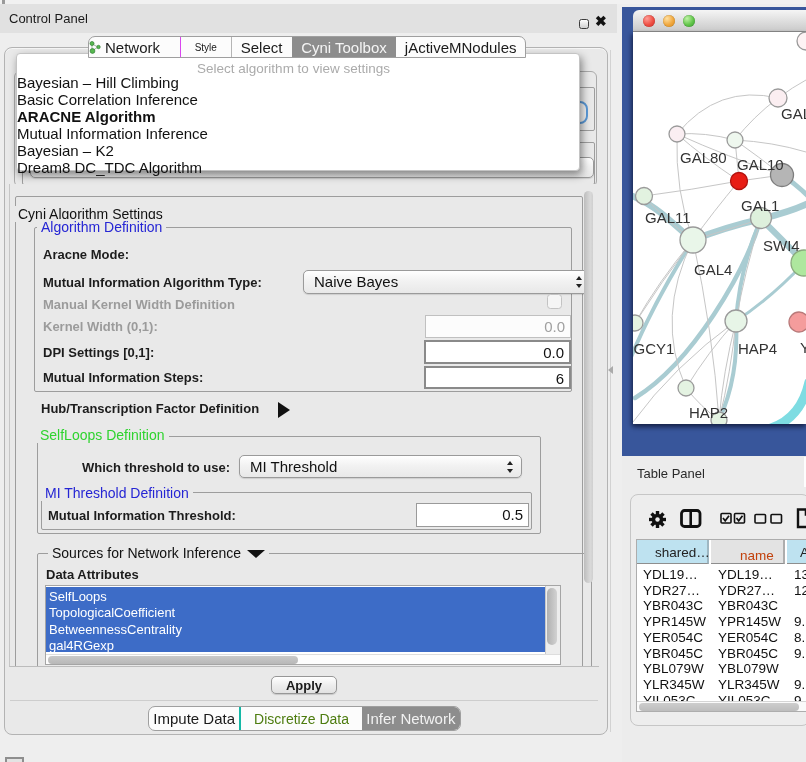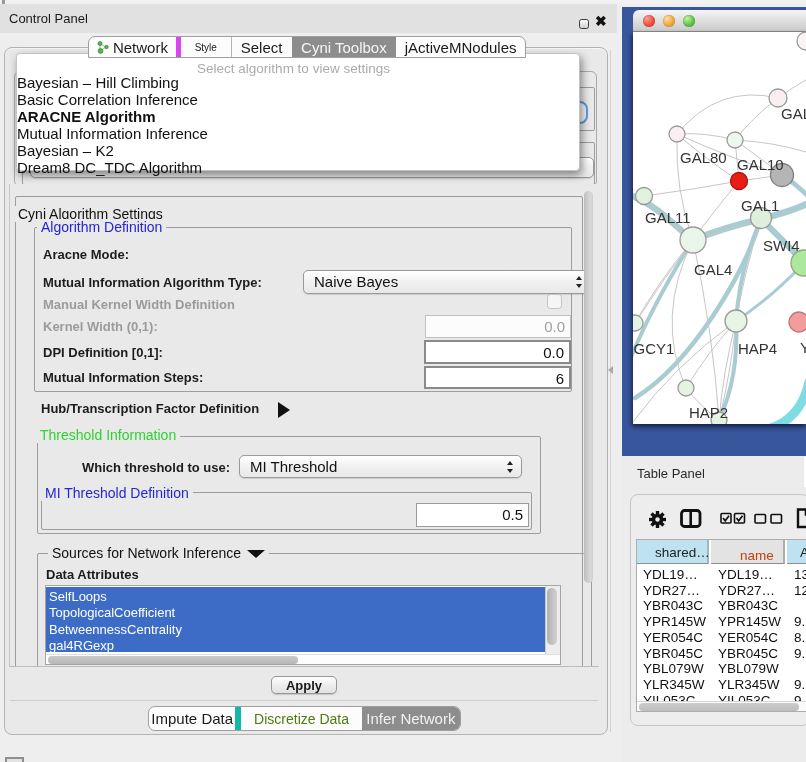--- a/index.html
+++ b/index.html
@@ -26,21 +26,21 @@
   <div class="abs" style="left:9px;top:7px;font-size:13px;color:#1a1a1a;">Control Panel</div>
   <div class="abs" style="left:579px;top:15px;width:10px;height:10px;border:1.5px solid #3c3c3c;border-radius:2.5px;background:linear-gradient(#fdfdfd,#cfcfcf);"></div>
   <div class="abs" style="left:595px;top:9px;font-size:14px;font-weight:bold;color:#111;">✖</div>
 </div>
 
 <div class="abs" style="left:4px;top:47px;width:604px;height:688px;border:1px solid #b3b3b3;border-radius:8px;background:#e9e9e9;box-shadow:inset 0 1px 0 #f6f6f6;"></div>
 
 <div class="abs" style="left:610px;top:50px;width:1px;height:682px;background:#d2d2d2;"></div>
 
 <div class="abs" style="left:88px;top:36px;width:438px;height:22px;border:1px solid #9f9f9f;border-radius:7px 7px 0 0;background:#fcfcfc;overflow:hidden;display:flex;z-index:20;">
-  <div style="width:92px;height:100%;border-right:5px solid #d946ef;display:flex;align-items:center;justify-content:center;font-size:15px;color:#1a1a1a;">
+  <div style="width:92px;height:100%;border-right:1px solid #d946ef;display:flex;align-items:center;justify-content:flex-start;font-size:15px;color:#1a1a1a;">
     <svg width="12" height="13" viewBox="0 0 12 13" style="margin-right:4px;">
       <line x1="3" y1="3" x2="9" y2="6" stroke="#9fb79f" stroke-width="1"></line>
       <line x1="3" y1="10" x2="9" y2="6" stroke="#9fb79f" stroke-width="1"></line>
       <line x1="3" y1="3" x2="3" y2="10" stroke="#9fb79f" stroke-width="1"></line>
       <circle cx="3" cy="2.5" r="2" fill="#57b84f" stroke="#2e7d32" stroke-width="0.7"></circle>
       <circle cx="3.5" cy="10" r="2.4" fill="#57b84f" stroke="#2e7d32" stroke-width="0.7"></circle>
       <circle cx="9.5" cy="6" r="1.7" fill="#57b84f" stroke="#2e7d32" stroke-width="0.7"></circle>
     </svg>
     Network</div>
   <div style="width:51px;height:100%;border-right:1px solid #b5b5b5;display:flex;align-items:center;justify-content:center;font-size:10px;color:#1a1a1a;">Style</div>
@@ -73,43 +73,44 @@
         <span class="d"></span>
       </span>
     </div>
 
   <div class="abs glbl" style="left:33px;top:113px;">Manual Kernel Width Definition</div>
   <div class="abs" style="left:537px;top:110px;width:15px;height:15px;border:1px solid #c3c3c3;border-radius:3.5px;background:#f5f5f5;"></div>
 
   <div class="abs glbl" style="left:33px;top:135px;">Kernel Width (0,1):</div>
   <div class="abs inp" style="left:415px;top:131px;width:146px;height:23px;border:1px solid #c0c0c0;color:#a0a0a0;background:#fcfcfc;">0.0</div>
 
-  <div class="abs lbl" style="left:33px;top:161px;">DPI Definition [0,1]:</div>
+  <div class="abs lbl" style="left:33px;top:161px;">DPI Settings [0,1]:</div>
   <div class="abs inp" style="left:414px;top:156px;width:147px;height:24px;border:2px solid #8a8a8a;color:#111;">0.0</div>
 
   <div class="abs lbl" style="left:33px;top:186px;">Mutual Information Steps:</div>
   <div class="abs inp" style="left:414px;top:182px;width:147px;height:23px;border:2px solid #8a8a8a;color:#111;">6</div>
 
   <div class="abs lbl" style="left:31px;top:217px;">Hub/Transcription Factor Definition</div>
   <div class="abs" style="left:268px;top:218px;width:0;height:0;border-top:8px solid transparent;border-bottom:8px solid transparent;border-left:12px solid #111;"></div>
 
   <div class="abs gbox" style="left:27px;top:252px;width:504px;height:98px;"></div>
-  <div class="abs gtitle" style="left:26px;top:243px;color:#2fd32f;">Threshold Information</div>
+  <div class="abs gtitle" style="left:26px;top:243px;color:#2fd32f;">SelfLoops Definition</div>
 
   <div class="abs lbl" style="left:72px;top:276px;">Which threshold to use:</div>
   <div class="abs combo" style="left:229px;top:271px;width:283px;height:23px;">
       <span class="ctext">MI Threshold</span>
       <span class="spin">
         <span class="u"></span>
         <span class="d"></span>
       </span>
     </div>
 
   <div class="abs gbox" style="left:31px;top:308px;width:491px;height:38px;"></div>
   <div class="abs gtitle" style="left:31px;top:301px;color:#2525d4;">MI Threshold Definition</div>
+  <div class="abs lbl" style="left:38px;top:324px;">Mutual Information Threshold:</div>
   <div class="abs inp" style="left:406px;top:319px;width:113px;height:24px;border:1px solid #9a9a9a;color:#111;">0.5</div>
 
   <div class="abs gbox" style="left:27px;top:369px;width:555px;height:280px;"></div>
   <div class="abs gtitle" style="left:38px;top:361px;color:#111;">Sources for Network Inference<span style="display:inline-block;margin-left:6px;width:0;height:0;border-left:9px solid transparent;border-right:9px solid transparent;border-top:8px solid #111;vertical-align:0px;"></span></div>
   <div class="abs lbl" style="left:36px;top:383px;">Data Attributes</div>
 
   <div class="abs" style="left:35px;top:401px;width:516px;height:80px;background:#fff;border:1px solid #a5a5a5;overflow:hidden;">
     <div style="position:absolute;left:0;top:1px;width:499px;height:65px;background:#3d6cc7;"></div>
     <div style="position:absolute;left:3px;top:3px;font-size:13px;line-height:16.3px;color:#fff;white-space:pre;">SelfLoops
 TopologicalCoefficient
@@ -122,21 +123,21 @@
   </div>
 </div>
 
 <div class="abs" style="left:584px;top:191px;width:9px;height:392px;background:linear-gradient(90deg,#bdbdbd,#d9d9d9 70%,#cfcfcf);border-radius:5px;"></div>
 
 <div class="abs" style="left:271px;top:676px;width:66px;height:18px;border:1px solid #979797;border-radius:5px;background:linear-gradient(#ffffff,#ececec 55%,#e2e2e2);display:flex;align-items:center;justify-content:center;font-size:13px;font-weight:bold;color:#1a1a1a;box-shadow:0 1px 1px rgba(0,0,0,0.15);">Apply</div>
 
 <div class="abs" style="left:10px;top:700px;width:588px;height:1px;background:#cdcdcd;"></div>
 
 <div class="abs" style="left:148px;top:706px;width:313px;height:25px;border:1px solid #9f9f9f;border-radius:7px;background:#fcfcfc;overflow:hidden;display:flex;z-index:4;">
-  <div style="width:93px;height:100%;border-right:6px solid #14b8a6;display:flex;align-items:center;justify-content:center;font-size:15px;color:#1a1a1a;">Impute Data</div>
+  <div style="width:93px;height:100%;border-right:2px solid #14b8a6;display:flex;align-items:center;justify-content:center;font-size:15px;color:#1a1a1a;">Impute Data</div>
   <div style="width:121px;height:100%;display:flex;align-items:center;justify-content:center;font-size:14px;color:#4d7c0f;">Discretize Data</div>
   <div style="width:99px;height:100%;background:#8d8d8d;display:flex;align-items:center;justify-content:center;font-size:15px;color:#f2f2f2;">Infer Network</div>
 </div>
 
 <div class="abs" style="left:608px;top:366px;width:0;height:0;border-top:4px solid transparent;border-bottom:4px solid transparent;border-right:5px solid #aaa;"></div>
 
 <div class="abs" style="left:16px;top:53px;width:564px;height:118px;background:#fff;border:1px solid #c4c4c4;border-radius:4px;box-shadow:2px 4px 9px rgba(0,0,0,0.45);z-index:10;">
   <div style="position:absolute;left:0;top:7px;width:100%;padding-right:9px;text-align:center;font-size:13.5px;color:#ababab;">Select algorithm to view settings</div>
   <div style="position:absolute;left:0px;top:20px;font-size:15px;color:#111;line-height:17px;white-space:nowrap;">
     Bayesian – Hill Climbing<br>

